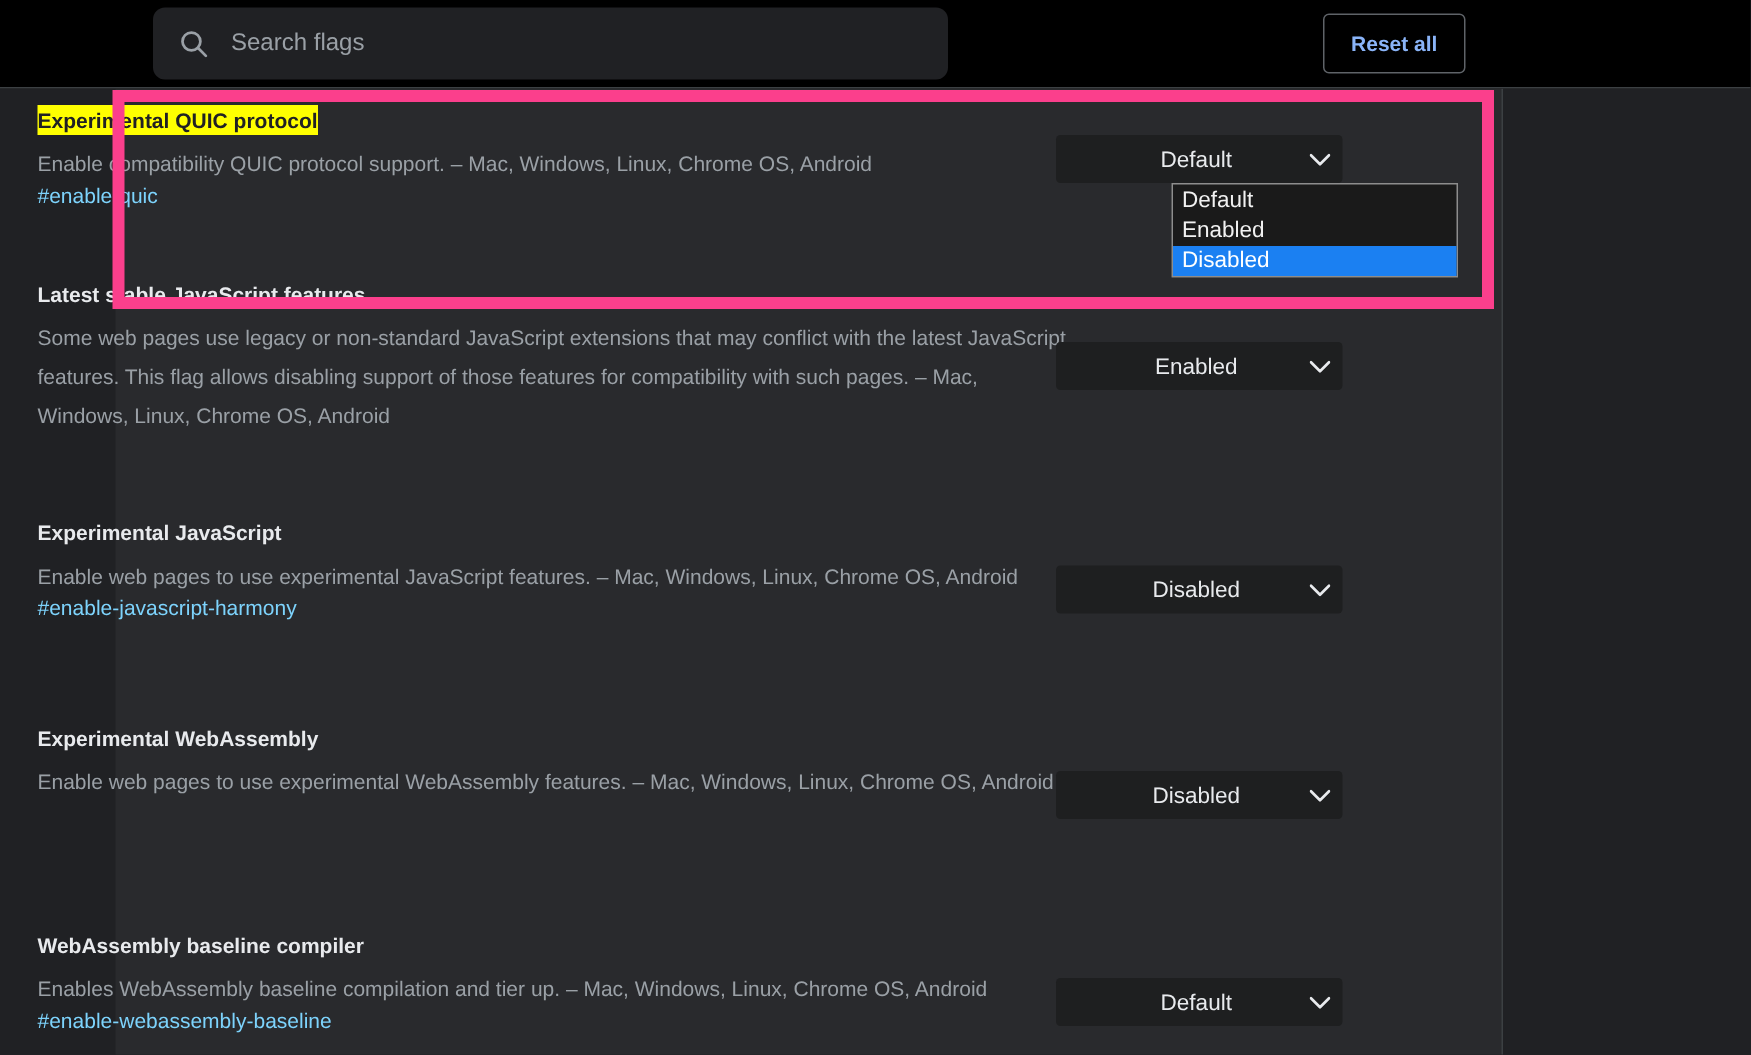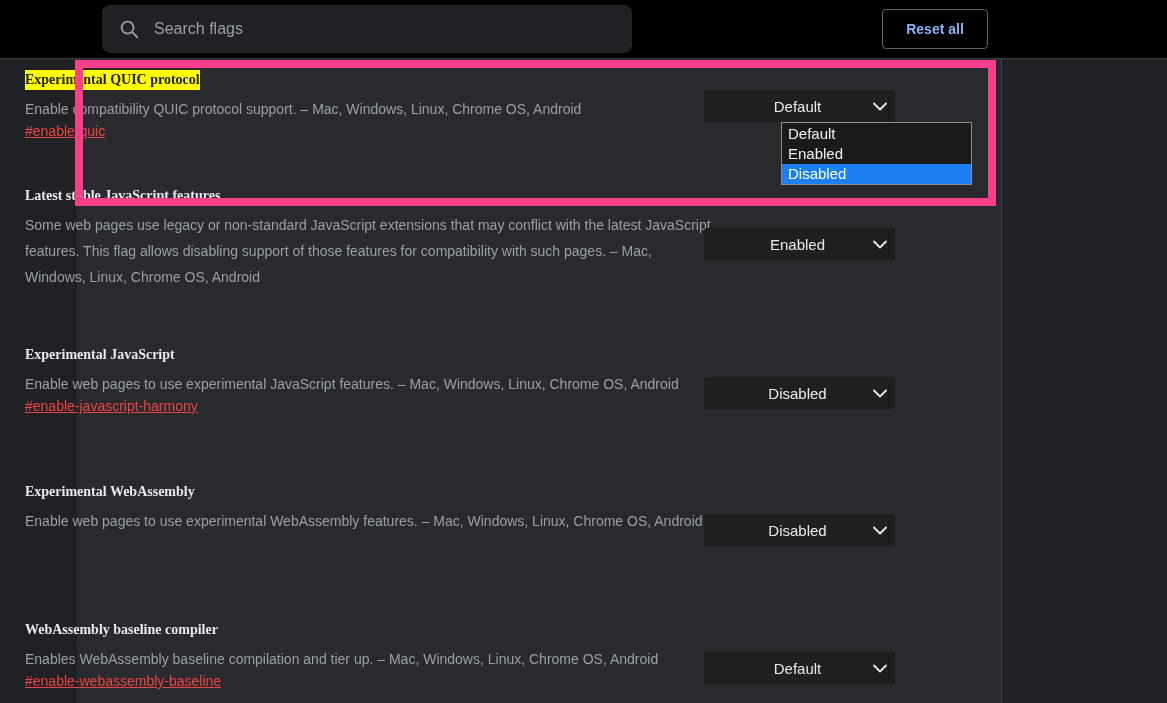--- a/index.html
+++ b/index.html
@@ -41,21 +41,21 @@
     outline: none;
     color: #e8eaed;
     font-family: "Liberation Sans", sans-serif;
     font-size: 16px;
   }
   #search-input::placeholder { color: #9aa0a6; }
 
   #reset-all-button {
     position: absolute;
     left: 882px; top: 9px;
-    width: 106px; height: 40px;
+    width: 95px; height: 40px;
     background: transparent;
     border: 1px solid #5f6368;
     border-radius: 4px;
     color: #8ab4f8;
     font-family: "Liberation Sans", sans-serif;
     font-size: 14px;
     font-weight: bold;
     cursor: pointer;
   }
 
@@ -87,37 +87,35 @@
     width: 925px;
   }
   .flag-text { position: absolute; left: 25px; width: 690px; }
 
   .flag-title {
     font-size: 14px;
     font-weight: bold;
     color: #e8eaed;
     line-height: 20px;
     display: inline-block;
-    font-family: Liberation Serif, serif;
   }
   .flag-title.highlighted {
     background: #ffff00;
     color: #202124;
   }
   .flag-desc {
     font-size: 14px;
     color: #9aa0a6;
     line-height: 26px;
     margin-top: 6px;
   }
   .flag-link {
     display: inline-block;
     font-size: 14px;
-    color: #ef4444;
-    text-decoration: underline;
+    color: #7dd3fc;
     margin-top: 0;
     cursor: pointer;
   }
 
   
   .flag-select {
     position: absolute;
     left: 704px;
     width: 191px;
     height: 32px;

